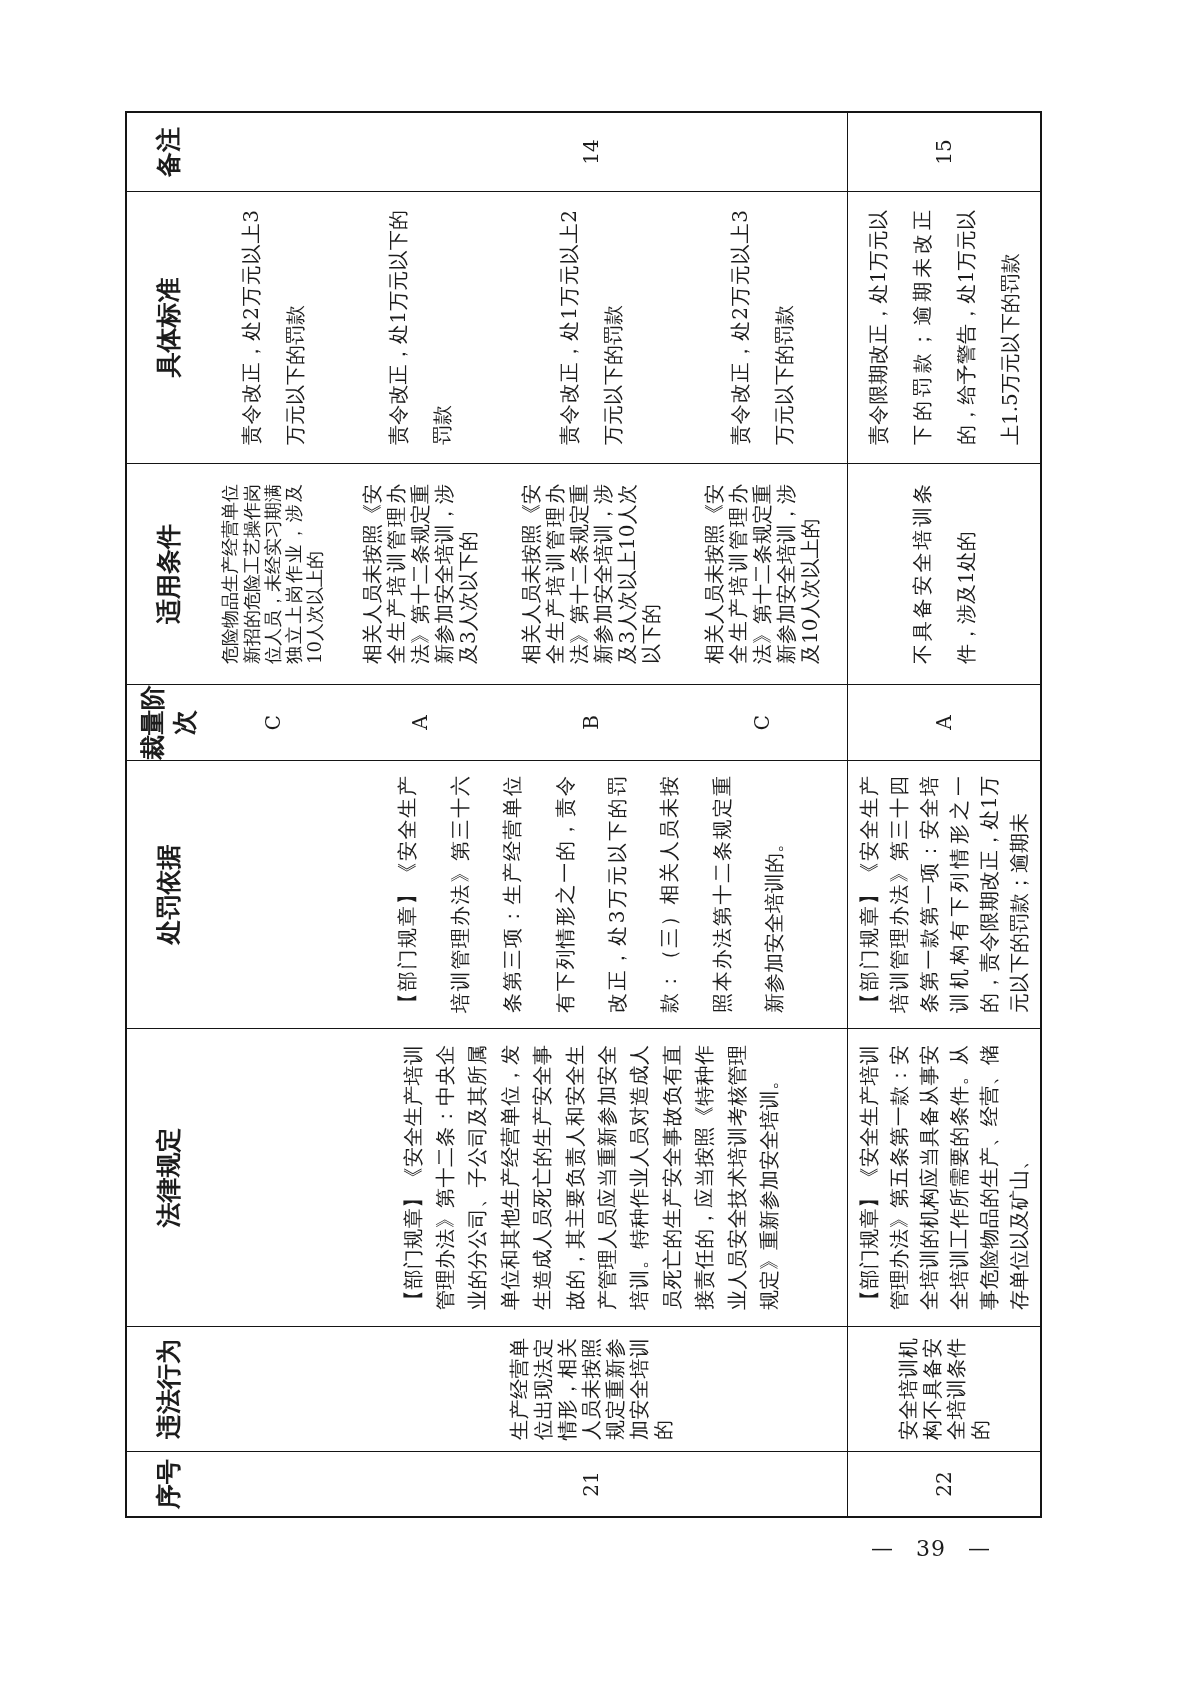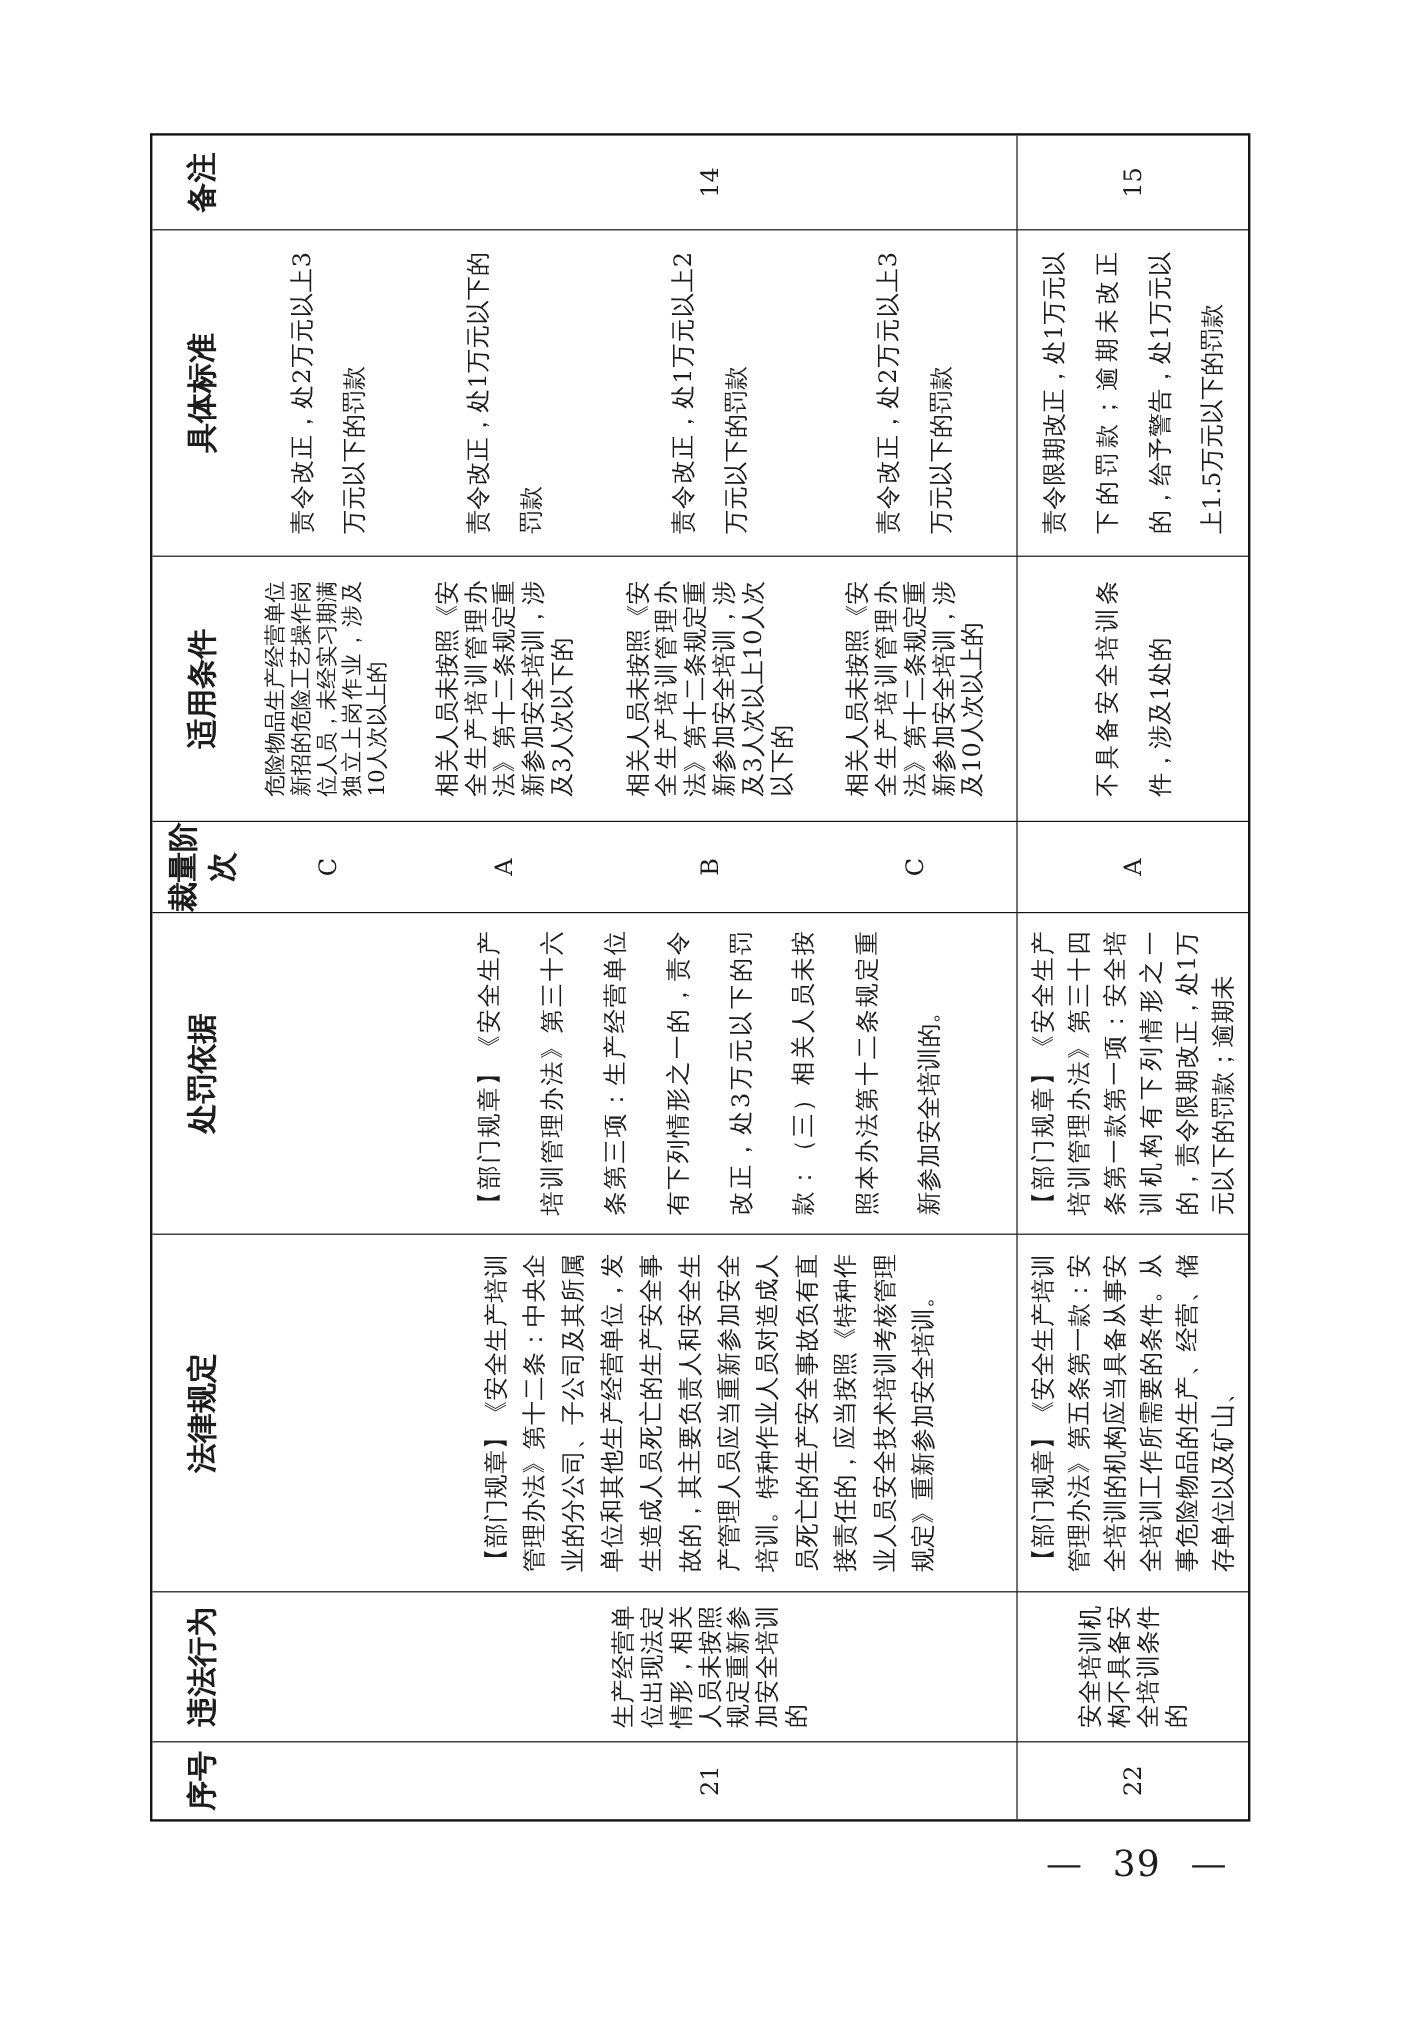--- a/index.html
+++ b/index.html
@@ -48,21 +48,21 @@
   .lh-med{line-height:1.62;}
   .lh-med2{line-height:1.5;}
   .lh-loose{line-height:2.2;}
   .lh-xloose{line-height:2.62;}
   .fs-small{font-size:18px;line-height:1.18;}
   
   .entries{display:flex;flex-direction:column;width:100%;height:100%;}
   .entry{flex:1 1 0;display:flex;align-items:center;justify-content:center;width:100%;}
   .pagenum{
     position:absolute;left:871px;top:1536px;width:152px;
-    text-align:right;font-size:30px;letter-spacing:1px;word-spacing:14px;
+    text-align:left;font-size:22px;letter-spacing:1px;word-spacing:14px;
     color:#1c1c1c;
   }
 </style>
 </head>
 <body>
 
 <div class="rot-wrap">
   <div class="sheet">
 
     <div class="cell hdr">

